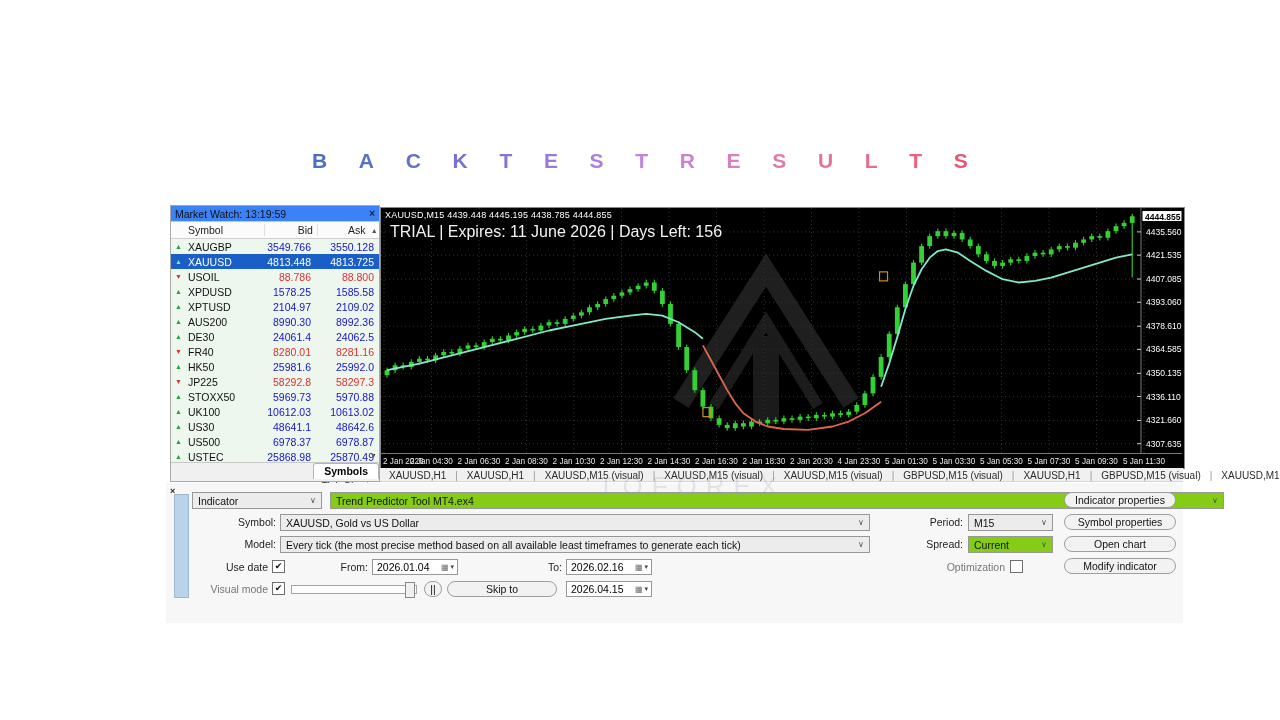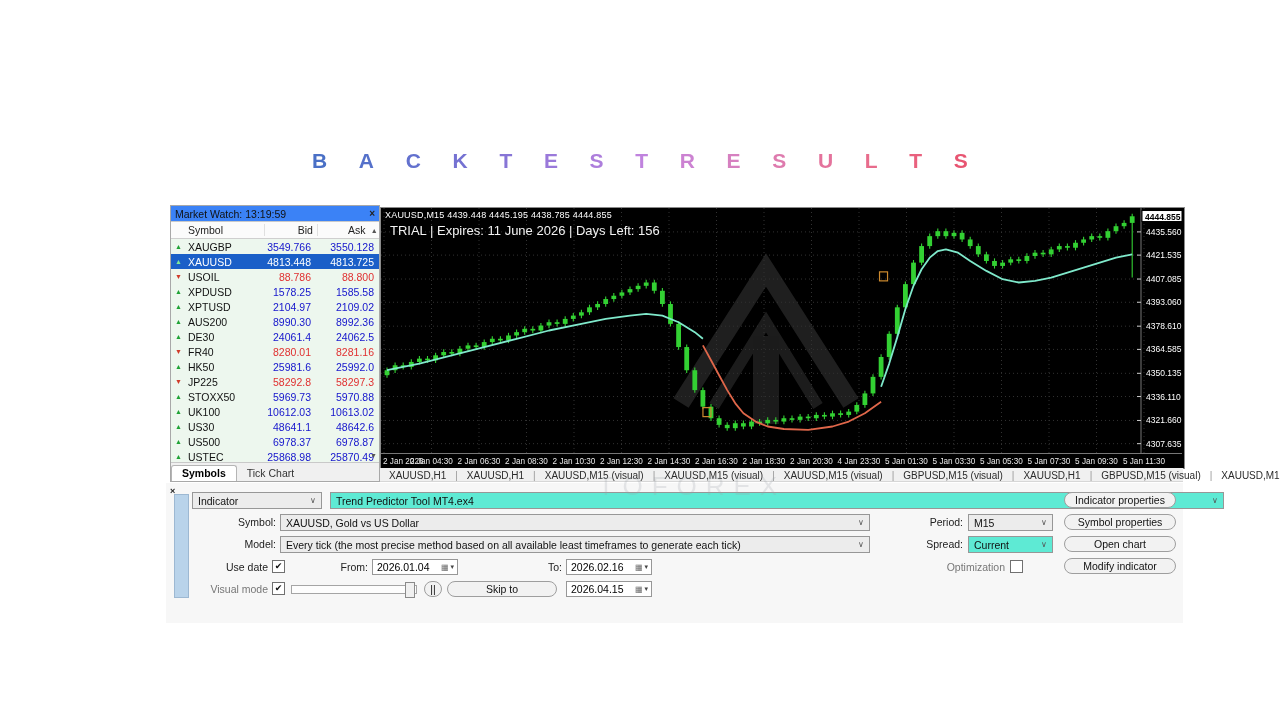--- a/index.html
+++ b/index.html
@@ -27,50 +27,50 @@
   .arrow.down{color:#d13b2a;}
   .mw-row .sym{width:64px;color:#111;}
   .mw-row .val{width:59px;text-align:right;padding-right:4px;}
   .val.blue{color:#1414cc;}
   .val.red{color:#e03030;}
   .mw-row.sel{background:#1a5fc8;}
   .mw-row.sel .sym,.mw-row.sel .val{color:#fff;}
   .mw-row.sel .arrow.up{color:#7fe89a;}
   .mw-scroll-down{position:absolute;right:2px;bottom:22px;font-size:7px;color:#555;}
   .mw-tabs{position:absolute;left:0;bottom:0;width:100%;height:18px;background:#f0f0f0;
-      border-top:1px solid #c9c9c9;display:flex;align-items:flex-end;font-size:10.5px;}
+      border-top:1px solid #c9c9c9;display:flex;align-items:flex-end;font-size:10.5px;flex-direction:column;}
   .mw-tab{padding:1px 10px 2px 10px;color:#333;}
   .mw-tab.active{background:#fff;border:1px solid #b5b5b5;border-bottom:none;
       border-radius:3px 3px 0 0;font-weight:bold;color:#000;}
   
   .chart{position:absolute;left:380px;top:207px;width:803px;height:260px;background:#000;
       border:1px solid #8a8a8a;}
   .chart svg{position:absolute;left:0;top:0;}
   .chart-header{position:absolute;left:4px;top:2px;color:#fff;font-size:9px;letter-spacing:.2px;}
-  .chart-trial{position:absolute;left:9px;top:15px;color:#f2f2f2;font-size:13px;}
+  .chart-trial{position:absolute;left:9px;top:15px;color:#f2f2f2;font-size:16px;}
   
   .ctabs{position:absolute;left:380px;top:468px;width:803px;height:14px;background:#f0f0f0;
       border-bottom:1px solid #d7d7d7;display:flex;align-items:center;font-size:10px;color:#2b2b2b;
       padding-top:1px;box-sizing:border-box;}
   .ctab{padding:0 9px;white-space:nowrap;}
   .ctab-sep{color:#999;}
   .wm-text{position:absolute;left:598px;top:471px;font-size:26px;font-weight:normal;
       letter-spacing:9px;color:#9aa0a8;opacity:.22;z-index:6;pointer-events:none;}
   
   .tester{position:absolute;left:166px;top:483px;width:1017px;height:140px;background:#f7f7f7;}
   .tester-close{position:absolute;left:4px;top:3px;font-size:9px;font-weight:bold;color:#222;}
   .tester-strip{position:absolute;left:8px;top:11px;width:13px;height:102px;background:#b9d3ea;
       border:1px solid #9db8d2;}
   .t-label{position:absolute;font-size:10.5px;color:#222;text-align:right;}
   .t-label.dim{color:#777;}
   .combo{position:absolute;height:17px;background:#ececec;border:1px solid #979797;
       display:flex;align-items:center;font-size:10.5px;color:#111;box-sizing:border-box;}
   .combo .cval{flex:1;padding-left:5px;white-space:nowrap;overflow:hidden;}
   .combo .chev{width:16px;text-align:center;color:#555;font-size:8px;}
-  .combo.white{background:#5eead4;}
+  .combo.white{background:#84cc16;}
   .btn{position:absolute;height:16px;background:#f2f2f2;border:1px solid #9e9e9e;border-radius:8px;
       font-size:10.5px;color:#111;display:flex;align-items:center;justify-content:center;
       box-sizing:border-box;}
   .cb{position:absolute;width:11px;height:11px;background:#fff;border:1px solid #707070;
       font-size:9px;line-height:10px;text-align:center;color:#111;}
   .datefield{position:absolute;width:86px;height:16px;background:#fff;border:1px solid #979797;
       display:flex;align-items:center;font-size:10.5px;box-sizing:border-box;}
   .datefield .dval{flex:1;padding-left:4px;}
   .datefield .cal{font-size:8px;color:#666;padding-right:2px;}
   .datefield .chev{font-size:7px;color:#444;padding-right:3px;}

